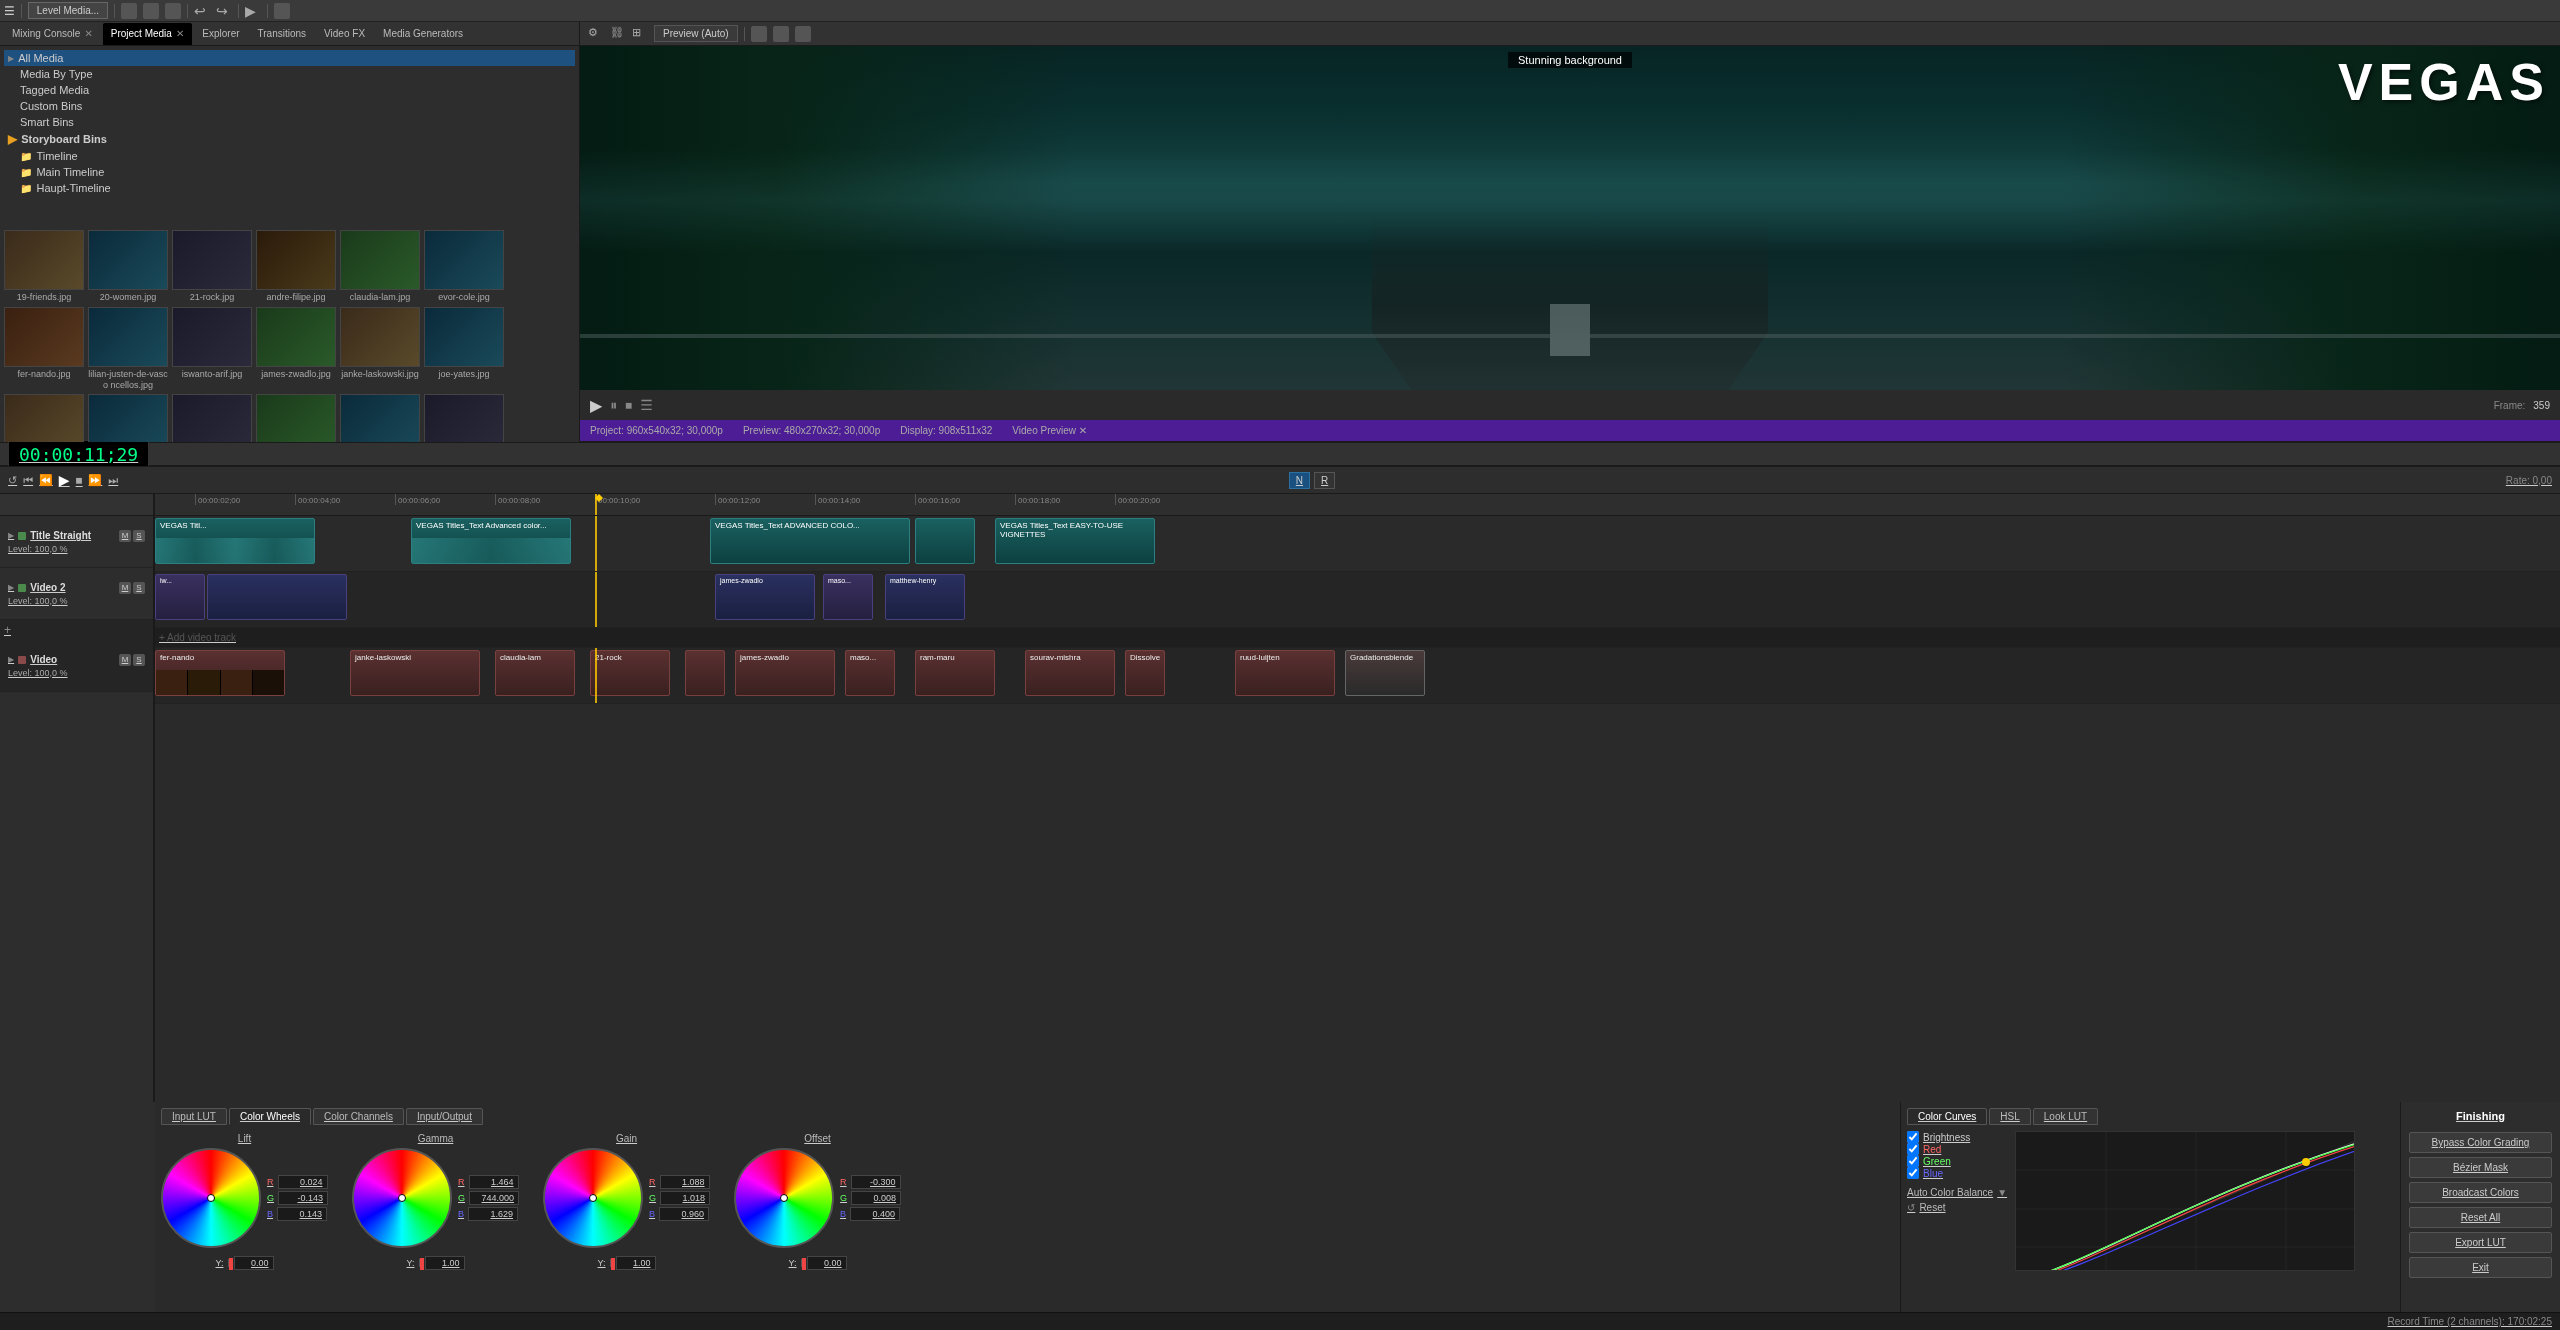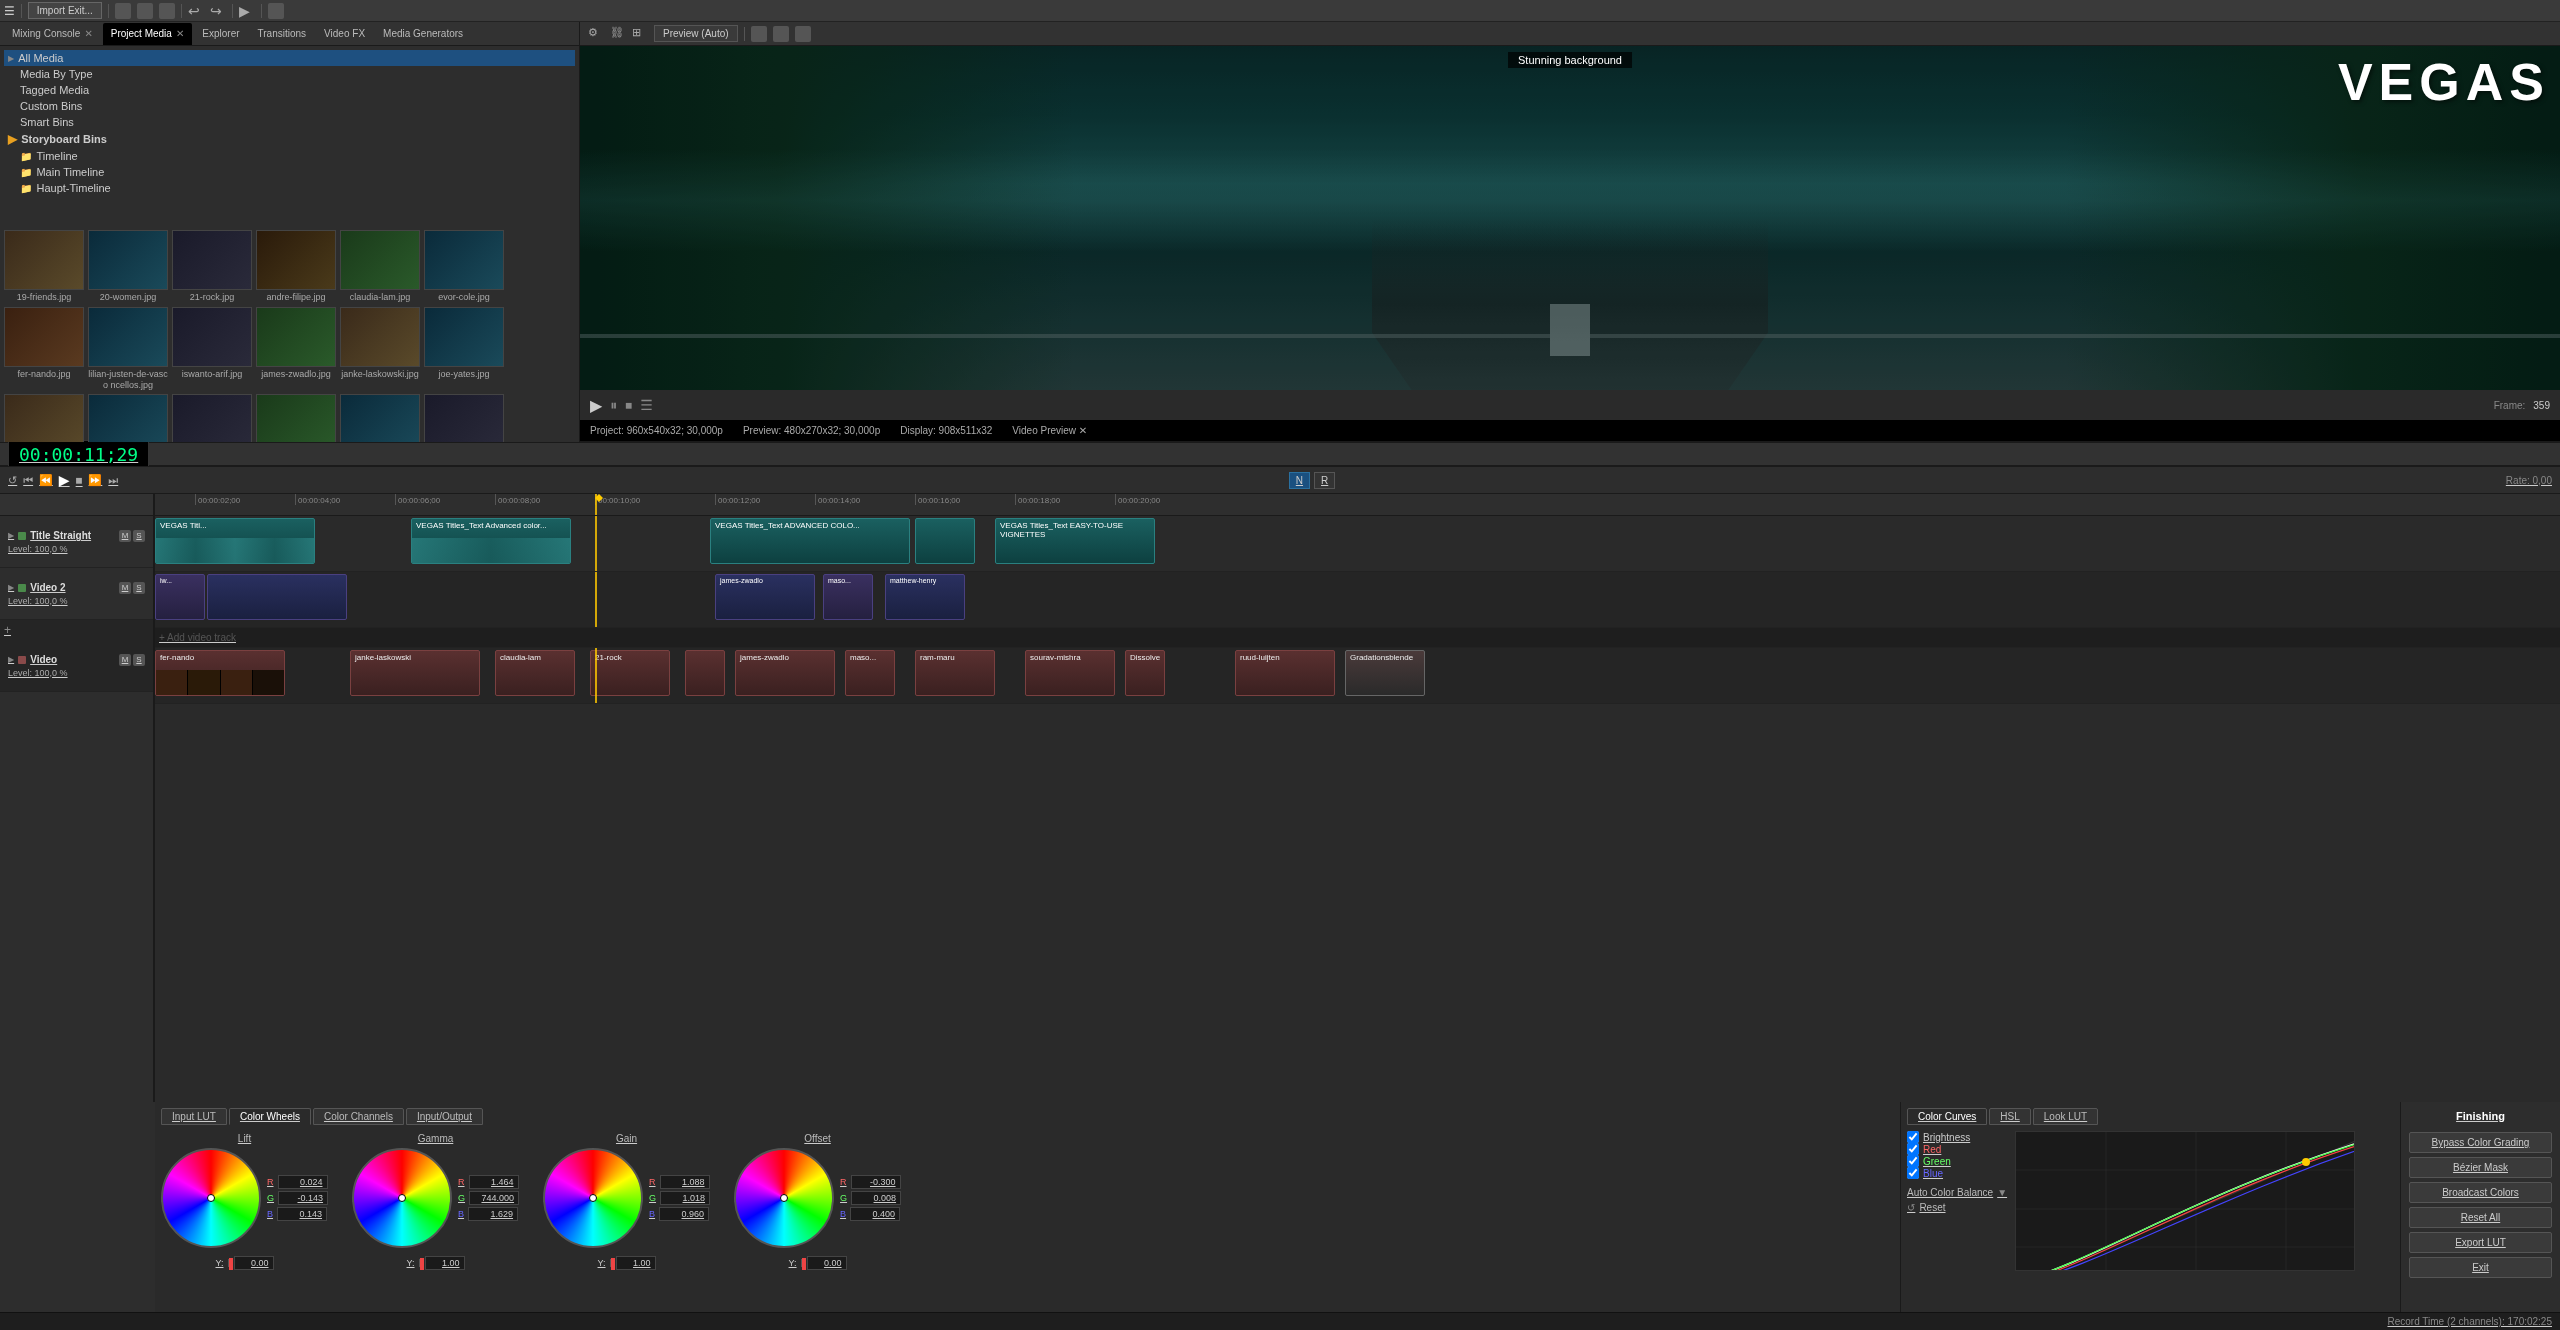--- a/index.html
+++ b/index.html
@@ -148,21 +148,21 @@
     .preview-controls {
       height: 30px;
       background: #2a2a2a;
       display: flex;
       align-items: center;
       padding: 0 10px;
       gap: 8px;
     }
     .preview-info {
       height: 22px;
-      background: #000000;
+      background: #4c1d95;
       display: flex;
       align-items: center;
       padding: 0 10px;
       gap: 20px;
       font-size: 10px;
       color: #aaa;
       border-bottom: 1px solid #1a1a1a;
     }
     .right-panel-title {
       color: #fff;
@@ -438,21 +438,21 @@
       display: flex;
       height: 420px;
     }
   </style>
 </head>
 <body>
 
 <div class="top-toolbar">
   <span style="font-size:12px; color:#ccc; cursor:pointer;">☰</span>
   <span class="toolbar-sep"></span>
-  <button style="background:#444;border:1px solid #666;color:#ccc;padding:2px 8px;font-size:10px;cursor:pointer;">Import Exit...</button>
+  <button style="background:#444;border:1px solid #666;color:#ccc;padding:2px 8px;font-size:10px;cursor:pointer;">Level Media...</button>
   <span class="toolbar-sep"></span>
 
   <span class="toolbar-icon"></span>
   <span class="toolbar-icon"></span>
   <span class="toolbar-icon"></span>
   <span class="toolbar-sep"></span>
   <span class="toolbar-icon" style="background:transparent;color:#aaa;font-size:14px;">↩</span>
   <span class="toolbar-icon" style="background:transparent;color:#aaa;font-size:14px;">↪</span>
   <span class="toolbar-sep"></span>
   <span class="toolbar-icon" style="background:transparent;color:#aaa;font-size:14px;">▶</span>

